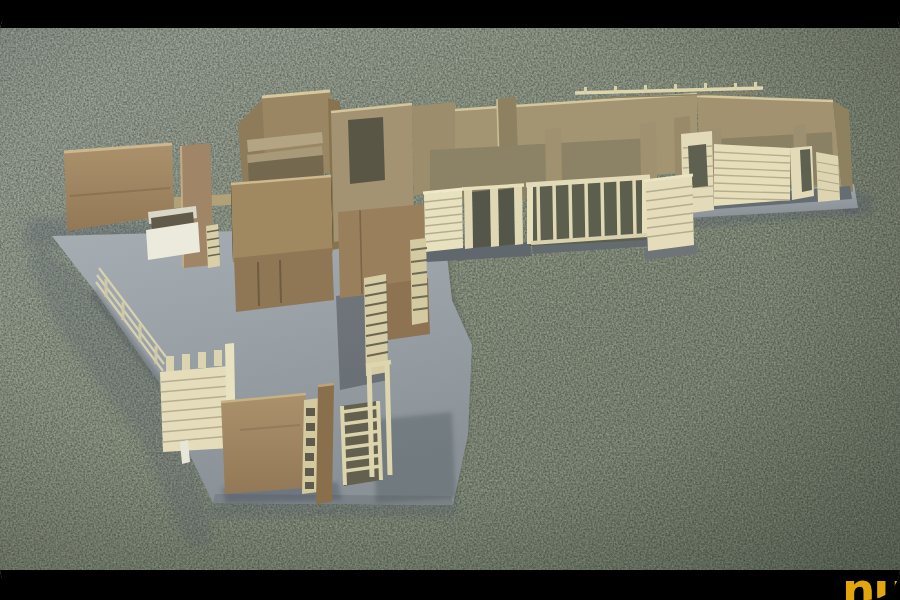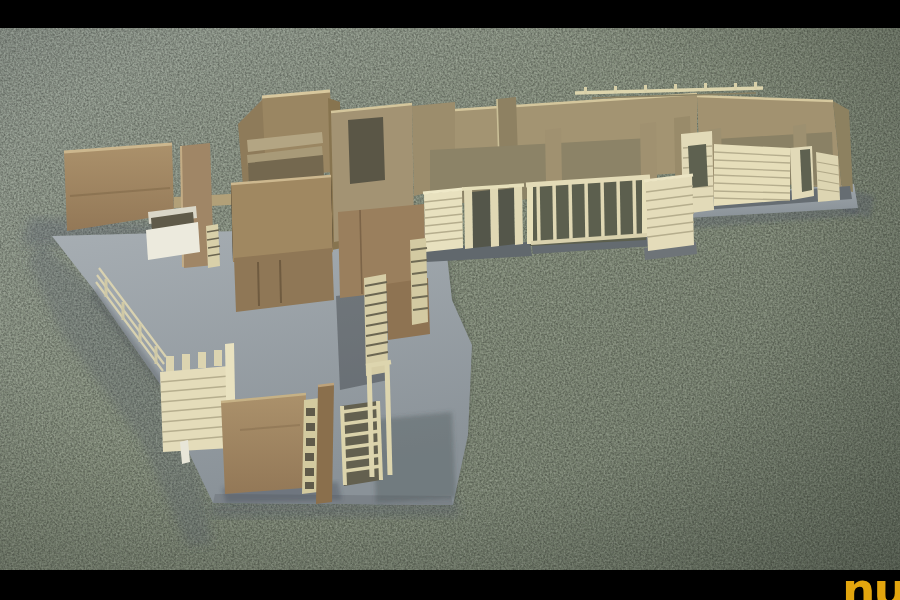--- a/index.html
+++ b/index.html
@@ -1,16 +1,16 @@
 <!DOCTYPE html>
 <html><head>
 <meta charset="utf-8">
 <style>
   html,body{margin:0;padding:0;background:#000;font-family:"DejaVu Sans",sans-serif;}
-  .stage{position:relative;width:900px;height:600px;overflow:hidden;background:#000;}
+  .stage{position:relative;width:900px;height:600px;overflow:hidden;background:#000;border-radius:32px;}
   svg{display:block;}
   .logo-text{font-family:"DejaVu Sans",sans-serif;font-weight:bold;font-size:47px;letter-spacing:-2px;}
 </style>
 </head>
 <body>
 
 <div class="stage">
 <svg width="900" height="600" viewBox="0 0 900 600" xmlns="http://www.w3.org/2000/svg">
   <defs>
     <linearGradient id="carpetGrad" x1="0" y1="0" x2="1" y2="1">

